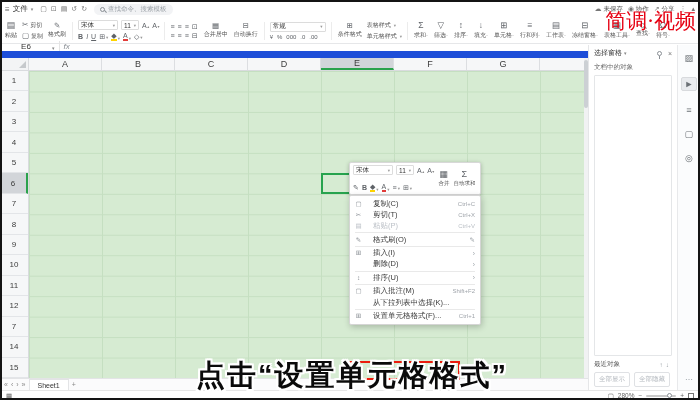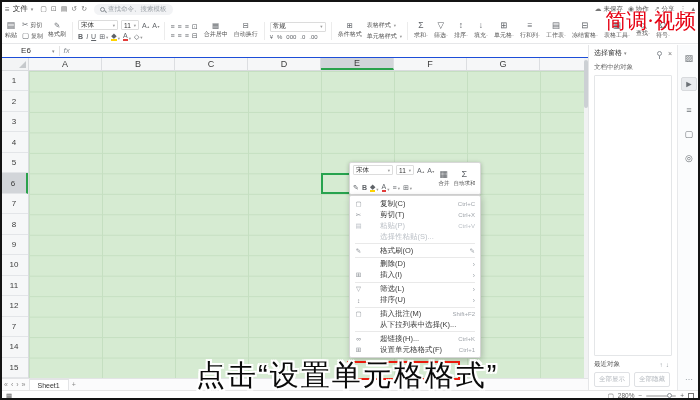--- a/index.html
+++ b/index.html
@@ -42,21 +42,21 @@
   .ss{font-size:4px;margin-left:.5px;color:#888}
   .swg{display:inline-block;line-height:1;font-size:7px}
   .swg.y{border-bottom:2px solid #ffd400}
   .swg.r{border-bottom:2px solid #e23c39}
   .nums{gap:4px;font-size:6px;color:#5f6368}
   .rbtn{display:flex;flex-direction:column;align-items:center;gap:1px;flex:0 0 auto;padding:0 1px}
   .rglyph{font-size:8.5px;color:#5f6368;line-height:1}
   .rlbl{font-size:6px;color:#555;white-space:nowrap}
 
   
-  .formulabar{position:absolute;left:0;top:44px;width:588px;height:14px;display:flex;align-items:center;background:#fff;border-bottom:1px solid #1d4ed8;font-size:8px;color:#333}
+  .formulabar{position:absolute;left:0;top:44px;width:588px;height:14px;display:flex;align-items:flex-end;background:#fff;border-bottom:7px solid #1d4ed8;font-size:8px;color:#333}
   .namebox{width:52px;text-align:center}
   .fb-sep{width:1px;height:10px;background:#e4e4e4;margin:0 4px}
   .fx{font-style:italic;color:#8a8f95;font-size:8px}
   .fb-input{flex:1;height:100%}
 
   
   .grid-wrap{position:absolute;left:0;top:58px;width:584px;height:320px;background:#fff}
   .colheaders{display:flex;height:13px;border-bottom:1px solid #d9dbde;background:#f6f7f8}
   .corner{width:29px;border-right:1px solid #d9dbde;position:relative;background:#f3f4f5}
   .corner::after{content:"";position:absolute;right:2px;bottom:2px;border-left:7px solid transparent;border-bottom:7px solid #c6c9cc}
@@ -101,31 +101,31 @@
   
   .minitb{position:absolute;left:349px;top:162px;width:132px;height:33px;background:#fff;border:1px solid #d8d8d8;border-radius:2px;box-shadow:0 1px 4px rgba(0,0,0,.25);z-index:10;display:flex;align-items:stretch;padding:2px 3px;gap:4px}
   .mt-left{display:flex;flex-direction:column;justify-content:space-between}
   .mt-row{display:flex;align-items:center;gap:3px}
   .mt-big{display:flex;flex-direction:column;align-items:center;justify-content:center;gap:1px}
   .mt-big .gly{font-size:9px}
   .mt-big .lb{font-size:5.5px}
 
   
   .ctxmenu{position:absolute;left:349px;top:195px;width:132px;background:#fff;border:1px solid #d5d5d5;border-radius:2px;box-shadow:1px 2px 6px rgba(0,0,0,.22);z-index:10;padding:2px 0;font-size:7.5px;color:#3a3a3a}
-  .mitem{height:11.2px;display:flex;align-items:center;gap:17px;padding:0 5px 0 4px;white-space:nowrap}
+  .mitem{height:11.2px;display:flex;align-items:center;gap:10px;padding:0 5px 0 4px;white-space:nowrap}
   .mic2{width:9px;text-align:center;font-size:6.5px;color:#8a8f95;flex:0 0 auto}
   .mlbl{flex:1;overflow:hidden}
   .msc{font-size:6px;color:#a0a5ab}
   .mar{font-size:6.5px;color:#9aa0a6}
   .mdis .mlbl,.mdis .mic2,.mdis .msc{color:#bcc1c7}
   .msep{height:1px;background:#e9e9e9;margin:.7px 5px}
 
   
   .redbox{position:absolute;left:347px;top:361px;width:113px;height:19px;border:2.5px solid #ea1c0d;z-index:12;background:transparent}
-  .caption{position:absolute;left:196px;top:356px;z-index:13;font-size:29px;font-weight:normal;color:#0a0a0a;letter-spacing:2px;white-space:nowrap;text-shadow:-2px -2px 0 #fff,2px -2px 0 #fff,-2px 2px 0 #fff,2px 2px 0 #fff,-2px 0 0 #fff,2px 0 0 #fff,0 -2px 0 #fff,0 2px 0 #fff}
+  .caption{position:absolute;left:196px;top:356px;z-index:13;font-size:29px;font-weight:bold;color:#0a0a0a;letter-spacing:2px;white-space:nowrap;text-shadow:-2px -2px 0 #fff,2px -2px 0 #fff,-2px 2px 0 #fff,2px 2px 0 #fff,-2px 0 0 #fff,2px 0 0 #fff,0 -2px 0 #fff,0 2px 0 #fff}
   .watermark{position:absolute;right:4px;top:7px;z-index:20;font-family:"DejaVu Serif",serif;font-weight:400;font-size:21px;color:#e60012;white-space:nowrap}
 </style>
 </head>
 <body>
 
 <div class="app">
 
   <div class="titlebar">
     <span class="tb-ic">≡</span>
     <span class="tb-file">文件</span>
@@ -454,69 +454,55 @@
       <div class="mitem">
         <span class="mic2">✂</span>
         <span class="mlbl">剪切(T)</span>
         <span class="msc">Ctrl+X</span>
       </div>
       <div class="mitem mdis">
         <span class="mic2">▤</span>
         <span class="mlbl">粘贴(P)</span>
         <span class="msc">Ctrl+V</span>
       </div>
-      <div class="mitem mdis">
-        <span class="mic2"></span>
-        <span class="mlbl">选择性粘贴(S)...</span>
-      </div>
       <div class="msep"></div>
       <div class="mitem">
         <span class="mic2">✎</span>
         <span class="mlbl">格式刷(O)</span>
         <span class="mar">✎</span>
       </div>
       <div class="msep"></div>
       <div class="mitem">
+        <span class="mic2">⊞</span>
+        <span class="mlbl">插入(I)</span>
+        <span class="mar">›</span>
+      </div>
+      <div class="mitem">
         <span class="mic2"></span>
         <span class="mlbl">删除(D)</span>
         <span class="mar">›</span>
       </div>
-      <div class="mitem">
-        <span class="mic2">⊞</span>
-        <span class="mlbl">插入(I)</span>
-        <span class="mar">›</span>
-      </div>
       <div class="msep"></div>
-      <div class="mitem">
-        <span class="mic2">▽</span>
-        <span class="mlbl">筛选(L)</span>
-        <span class="mar">›</span>
-      </div>
       <div class="mitem">
         <span class="mic2">↕</span>
         <span class="mlbl">排序(U)</span>
         <span class="mar">›</span>
       </div>
       <div class="msep"></div>
       <div class="mitem">
         <span class="mic2">▢</span>
         <span class="mlbl">插入批注(M)</span>
         <span class="msc">Shift+F2</span>
       </div>
       <div class="mitem">
         <span class="mic2"></span>
         <span class="mlbl">从下拉列表中选择(K)...</span>
       </div>
       <div class="msep"></div>
       <div class="mitem">
-        <span class="mic2">∞</span>
-        <span class="mlbl">超链接(H)...</span>
-        <span class="msc">Ctrl+K</span>
-      </div>
-      <div class="mitem">
         <span class="mic2">⊞</span>
         <span class="mlbl">设置单元格格式(F)...</span>
         <span class="msc">Ctrl+1</span>
       </div>
     </div>
 
   <div class="redbox"></div>
 
   <div class="caption">点击“设置单元格格式”</div>
 

